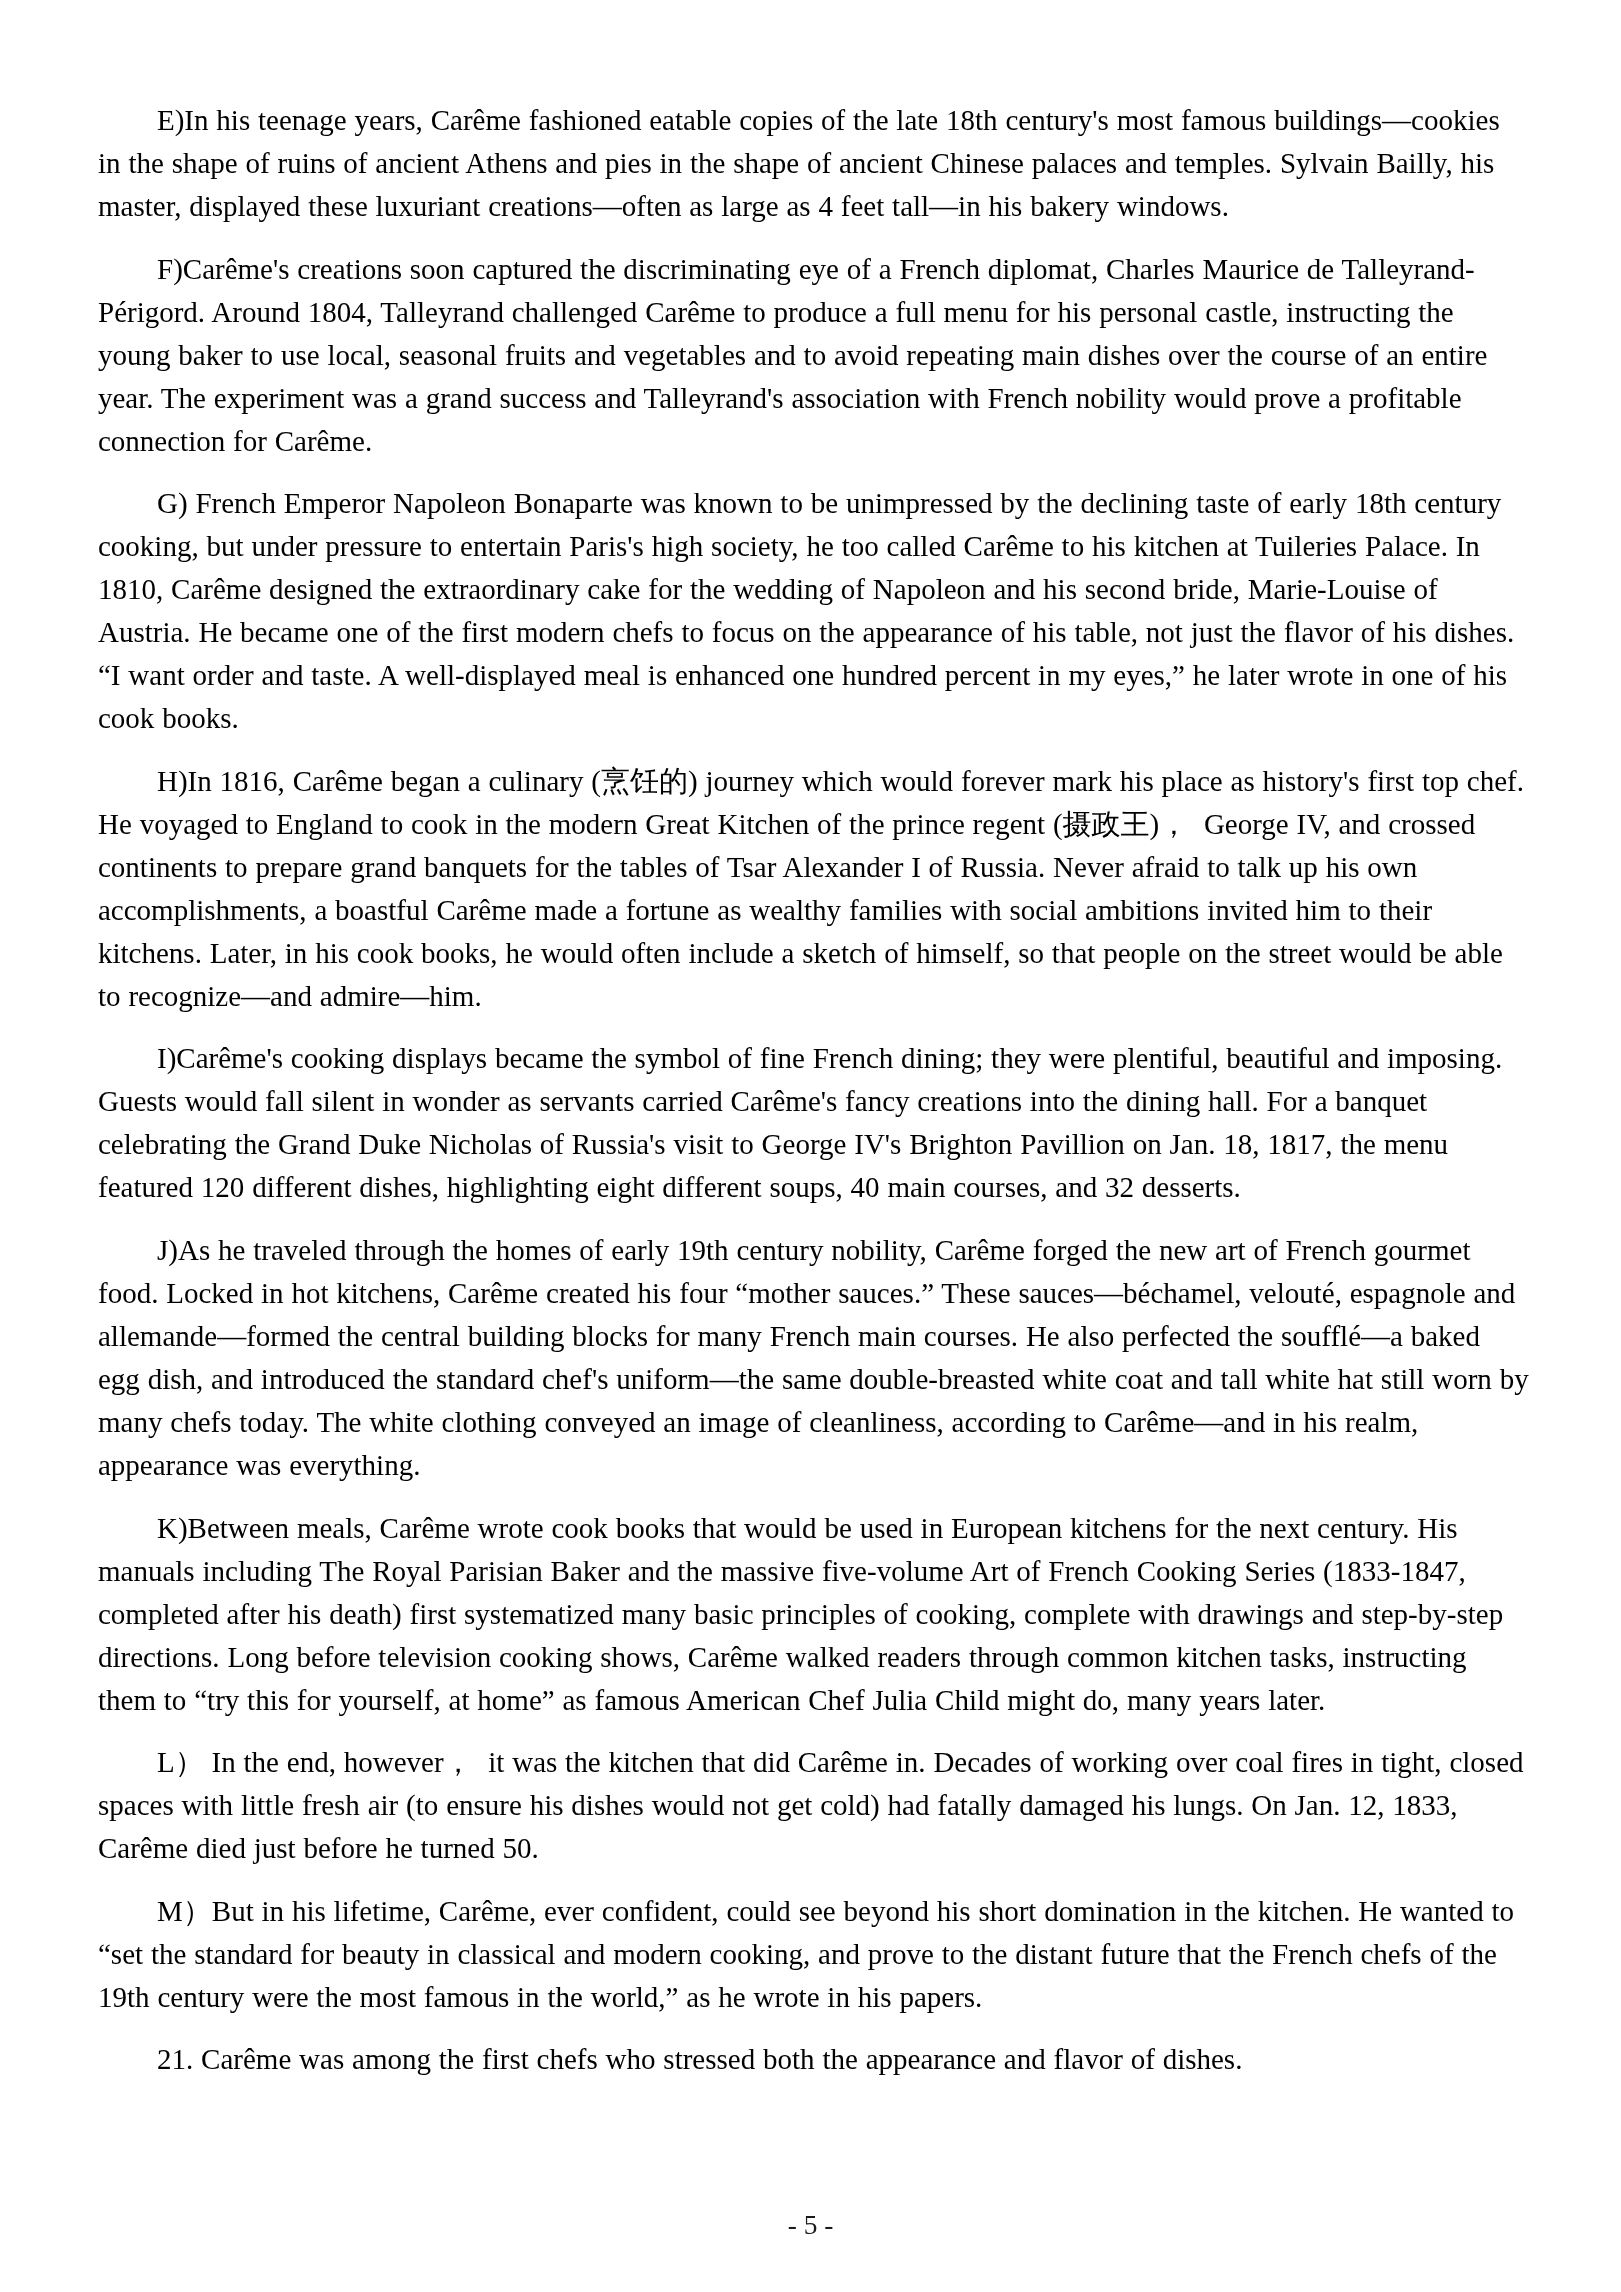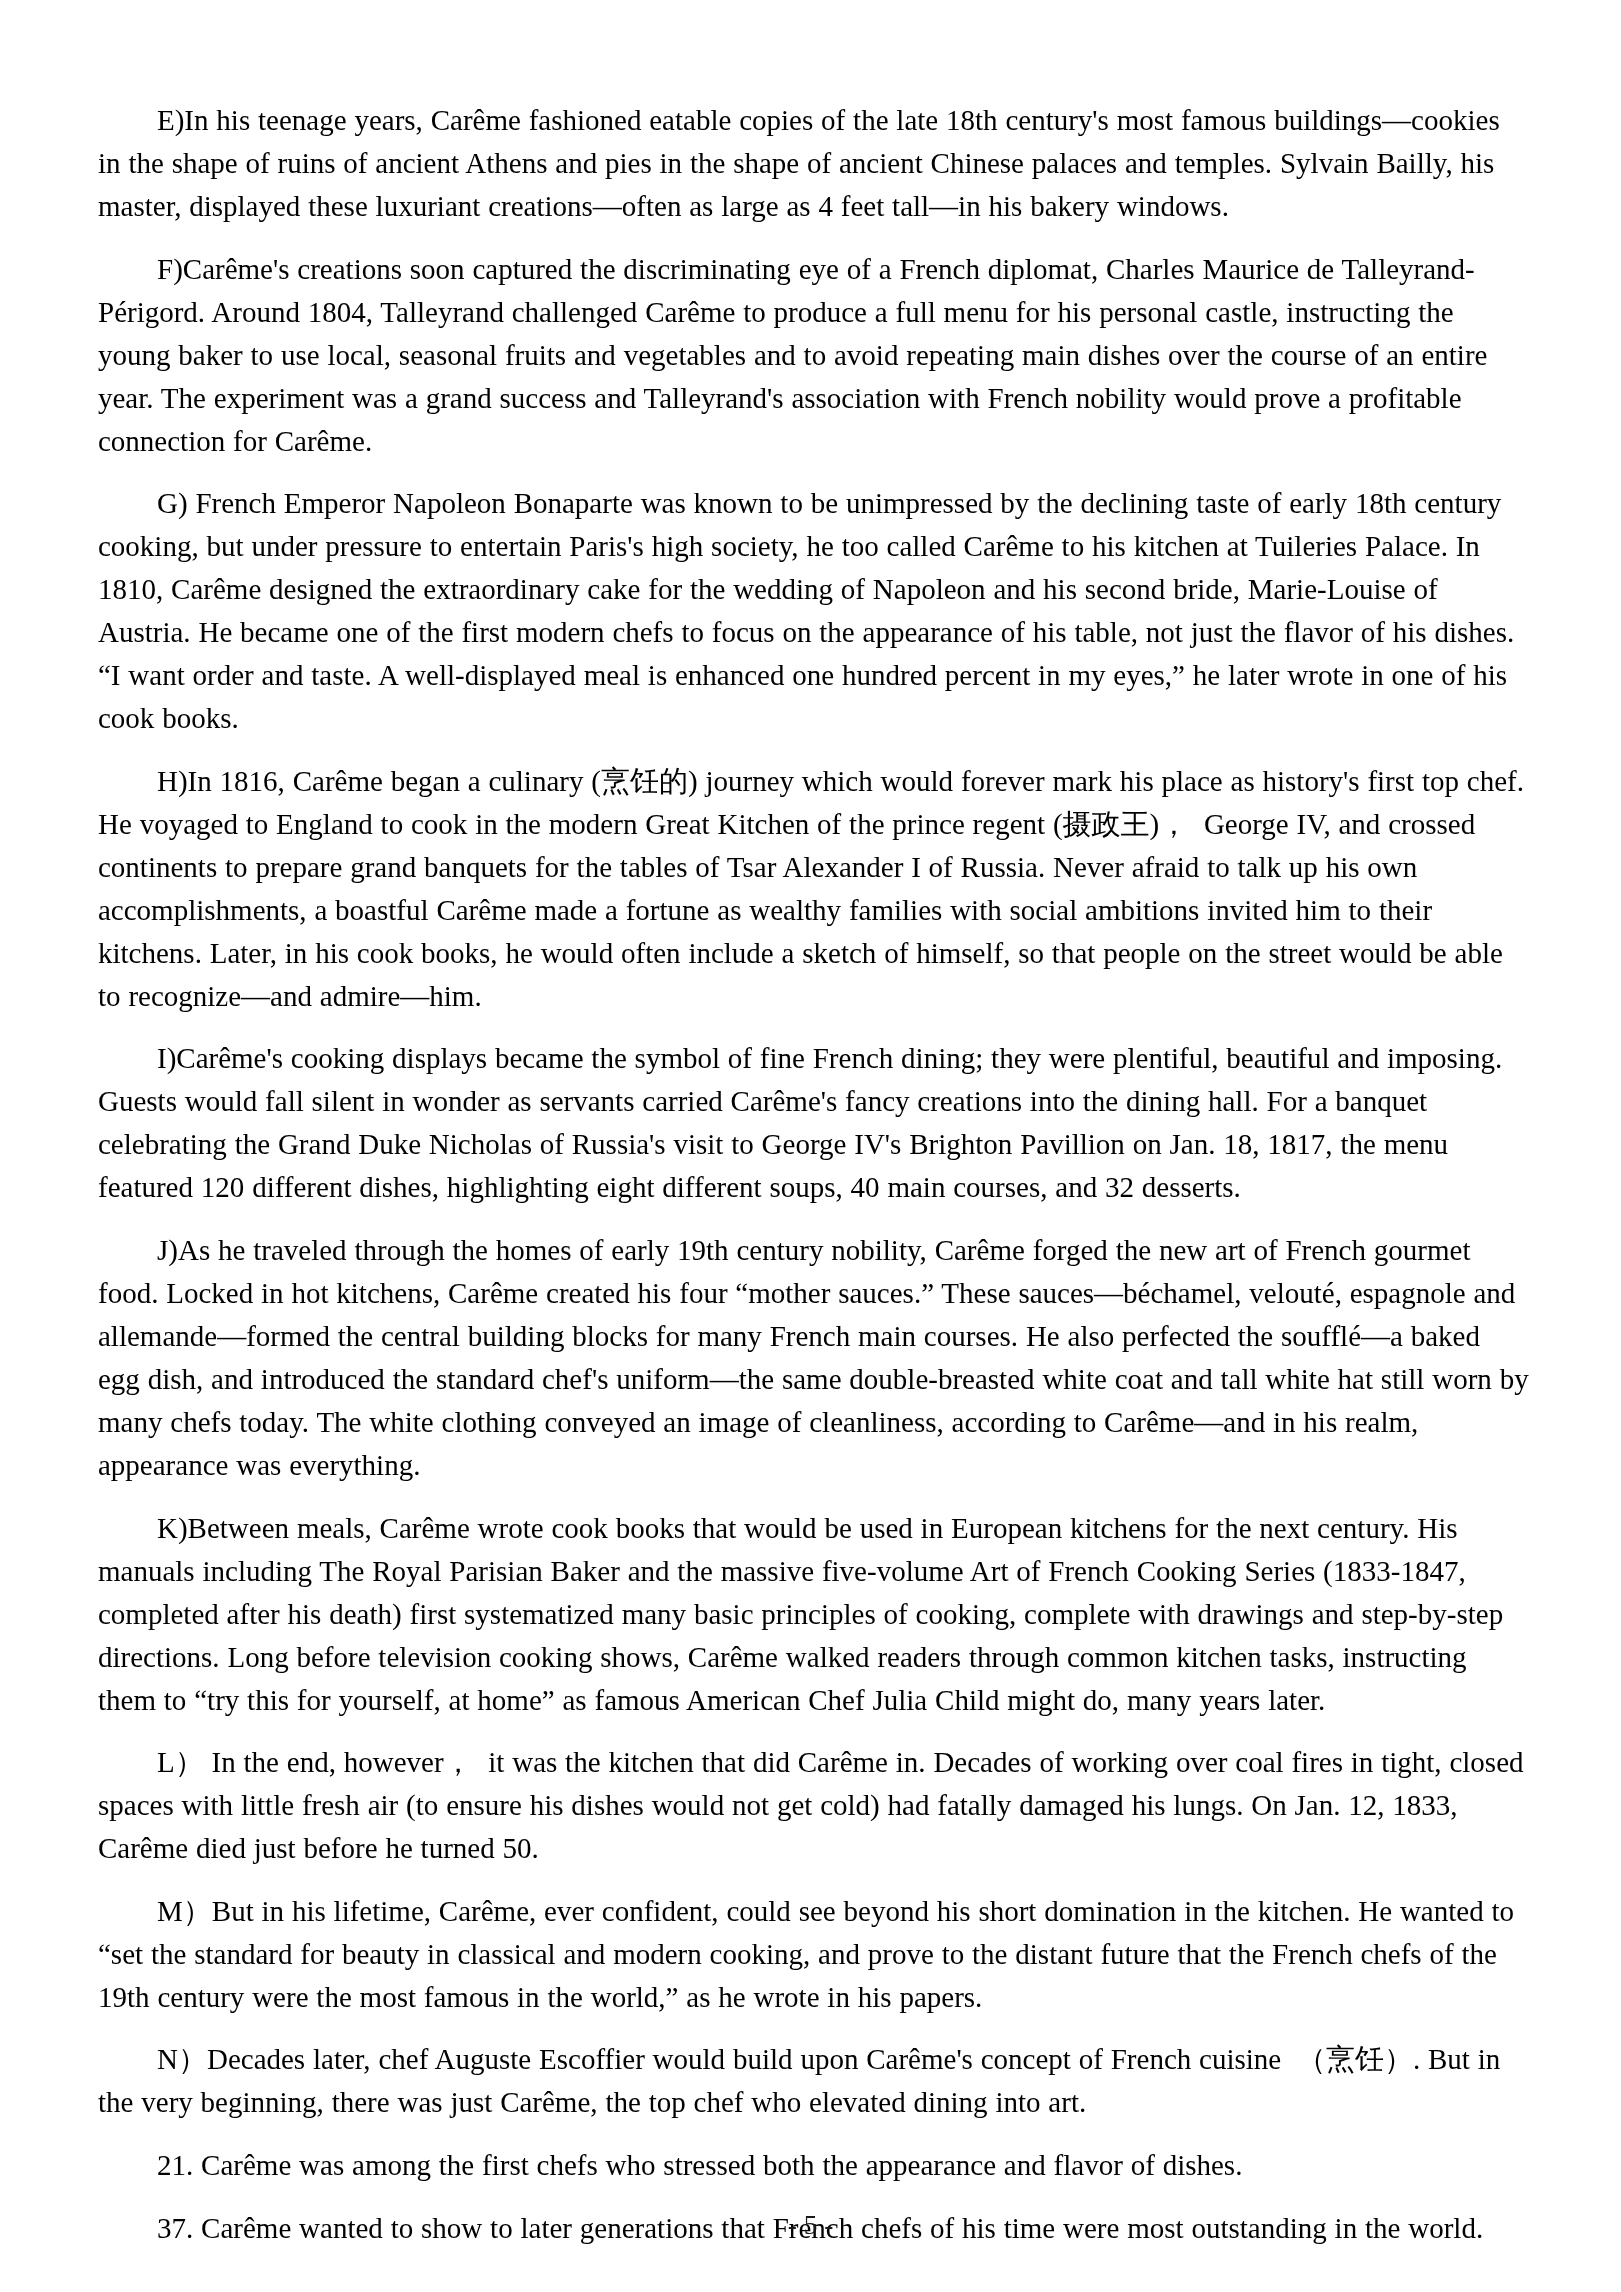--- a/index.html
+++ b/index.html
@@ -49,19 +49,17 @@
   <main class="content">
     <p class="para">E)In his teenage years, Carême fashioned eatable copies of the late 18th century's most famous buildings—cookies in the shape of ruins of ancient Athens and pies in the shape of ancient Chinese palaces and temples. Sylvain Bailly, his master, displayed these luxuriant creations—often as large as 4 feet tall—in his bakery windows.</p>
     <p class="para">F)Carême's creations soon captured the discriminating eye of a French diplomat, Charles Maurice de Talleyrand-Périgord. Around 1804, Talleyrand challenged Carême to produce a full menu for his personal castle, instructing the young baker to use local, seasonal fruits and vegetables and to avoid repeating main dishes over the course of an entire year. The experiment was a grand success and Talleyrand's association with French nobility would prove a profitable connection for Carême.</p>
     <p class="para">G) French Emperor Napoleon Bonaparte was known to be unimpressed by the declining taste of early 18th century cooking, but under pressure to entertain Paris's high society, he too called Carême to his kitchen at Tuileries Palace. In 1810, Carême designed the extraordinary cake for the wedding of Napoleon and his second bride, Marie-Louise of Austria. He became one of the first modern chefs to focus on the appearance of his table, not just the flavor of his dishes. “I want order and taste. A well-displayed meal is enhanced one hundred percent in my eyes,” he later wrote in one of his cook books.</p>
     <p class="para">H)In 1816, Carême began a culinary (烹饪的) journey which would forever mark his place as history's first top chef. He voyaged to England to cook in the modern Great Kitchen of the prince regent (摄政王)，&nbsp; George IV, and crossed continents to prepare grand banquets for the tables of Tsar Alexander I of Russia. Never afraid to talk up his own accomplishments, a boastful Carême made a fortune as wealthy families with social ambitions invited him to their kitchens. Later, in his cook books, he would often include a sketch of himself, so that people on the street would be able to recognize—and admire—him.</p>
     <p class="para">I)Carême's cooking displays became the symbol of fine French dining; they were plentiful, beautiful and imposing. Guests would fall silent in wonder as servants carried Carême's fancy creations into the dining hall. For a banquet celebrating the Grand Duke Nicholas of Russia's visit to George IV's Brighton Pavillion on Jan. 18, 1817, the menu featured 120 different dishes, highlighting eight different soups, 40 main courses, and 32 desserts.</p>
     <p class="para">J)As he traveled through the homes of early 19th century nobility, Carême forged the new art of French gourmet food. Locked in hot kitchens, Carême created his four “mother sauces.” These sauces—béchamel, velouté, espagnole and allemande—formed the central building blocks for many French main courses. He also perfected the soufflé—a baked egg dish, and introduced the standard chef's uniform—the same double-breasted white coat and tall white hat still worn by many chefs today. The white clothing conveyed an image of cleanliness, according to Carême—and in his realm, appearance was everything.</p>
     <p class="para">K)Between meals, Carême wrote cook books that would be used in European kitchens for the next century. His manuals including The Royal Parisian Baker and the massive five-volume Art of French Cooking Series (1833-1847, completed after his death) first systematized many basic principles of cooking, complete with drawings and step-by-step directions. Long before television cooking shows, Carême walked readers through common kitchen tasks, instructing them to “try this for yourself, at home” as famous American Chef Julia Child might do, many years later.</p>
     <p class="para">L） In the end, however，&nbsp; it was the kitchen that did Carême in. Decades of working over coal fires in tight, closed spaces with little fresh air (to ensure his dishes would not get cold) had fatally damaged his lungs. On Jan. 12, 1833, Carême died just before he turned 50.</p>
     <p class="para">M）But in his lifetime, Carême, ever confident, could see beyond his short domination in the kitchen. He wanted to “set the standard for beauty in classical and modern cooking, and prove to the distant future that the French chefs of the 19th century were the most famous in the world,” as he wrote in his papers.</p>
-    <p class="para">N）Decades later, chef Auguste Escoffier would build upon Carême's concept of French cuisine &nbsp;（烹饪）. But in the very beginning, there was just Carême, the top chef who elevated dining into art.</p>
     <p class="para question">21. Carême was among the first chefs who stressed both the appearance and flavor of dishes.</p>
-    <p class="para question">37. Carême wanted to show to later generations that French chefs of his time were most outstanding in the world.</p>
   </main>
   <footer class="page-footer">- 5 -</footer>
 </div>
 
 
 </body></html>

